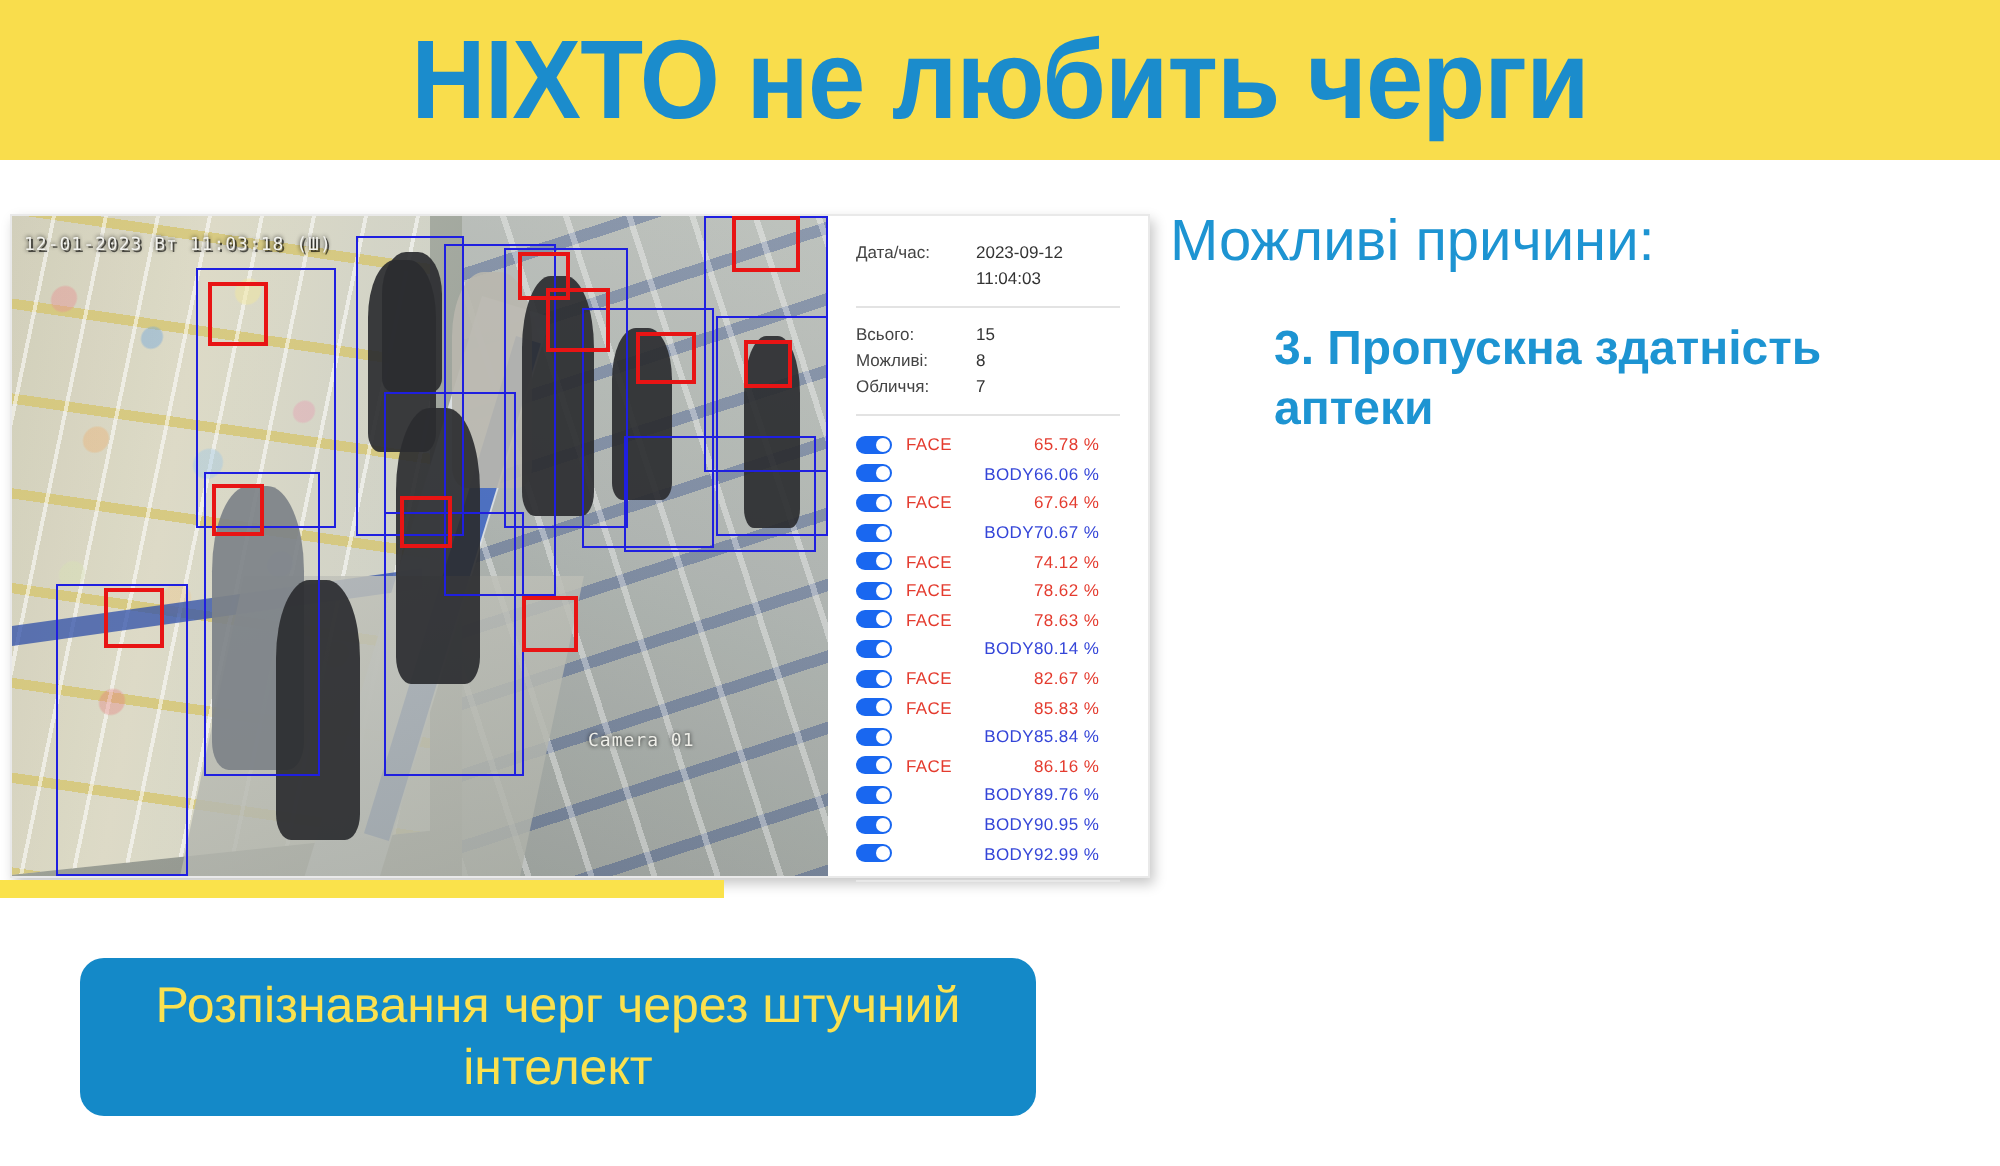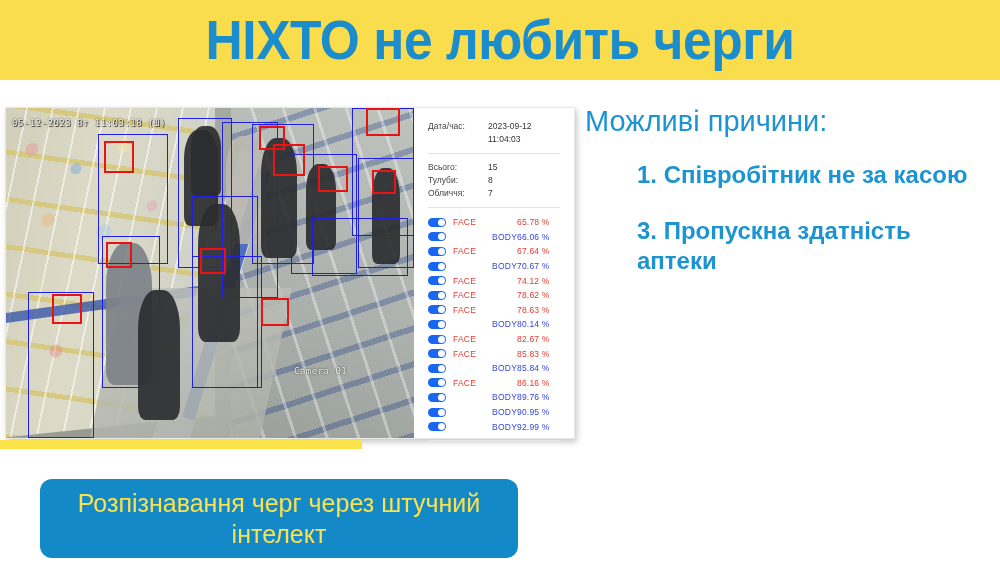--- a/index.html
+++ b/index.html
@@ -367,21 +367,21 @@
     <div class="bbox face" style="left:267px; top:36px; width:32px; height:32px;"></div>
     <div class="bbox face" style="left:194px; top:140px; width:26px; height:26px;"></div>
     <div class="bbox face" style="left:255px; top:190px; width:28px; height:28px;"></div>
     <div class="bbox face" style="left:98px; top:33px; width:30px; height:32px;"></div>
     <div class="bbox face" style="left:100px; top:134px; width:26px; height:26px;"></div>
     <div class="bbox face" style="left:46px; top:186px; width:30px; height:30px;"></div>
     <div class="bbox face" style="left:312px; top:58px; width:30px; height:26px;"></div>
     <div class="bbox face" style="left:366px; top:62px; width:24px; height:24px;"></div>
     <div class="bbox face" style="left:360px; top:0px; width:34px; height:28px;"></div>
 
-    <div id="video-timestamp">05-12-2023 Вт 11:03:18 (Ш)</div>
+    <div id="video-timestamp">12-01-2023 Вт 11:03:18 (Ш)</div>
     <div id="video-camera-label">Camera 01</div>
   </div>
 
   <div id="detections-panel">
 
     <div class="meta-row">
       <div class="meta-label">Дата/час:</div>
       <div class="meta-value">2023-09-12</div>
     </div>
     <div class="meta-row">
@@ -389,21 +389,21 @@
       <div class="meta-value">11:04:03</div>
     </div>
 
     <div class="panel-divider"></div>
 
     <div class="meta-row">
       <div class="meta-label">Всього:</div>
       <div class="meta-value">15</div>
     </div>
     <div class="meta-row">
-      <div class="meta-label">Тулуби:</div>
+      <div class="meta-label">Можливі:</div>
       <div class="meta-value">8</div>
     </div>
     <div class="meta-row">
       <div class="meta-label">Обличчя:</div>
       <div class="meta-value">7</div>
     </div>
 
     <div class="panel-divider"></div>
 
     <div id="detections-list">
@@ -486,15 +486,14 @@
     <div id="detections-footer-line"></div>
   </div>
 </div>
 
 <div id="yellow-strip"></div>
 
 <div id="cta-button">Розпізнавання черг через штучний інтелект</div>
 
 <div id="reasons-column">
   <div id="reasons-heading">Можливі причини:</div>
-  <div class="reason-item">1. Співробітник не за касою</div>
   <div class="reason-item">3. Пропускна здатність аптеки</div>
 </div>
 
 </body></html>

